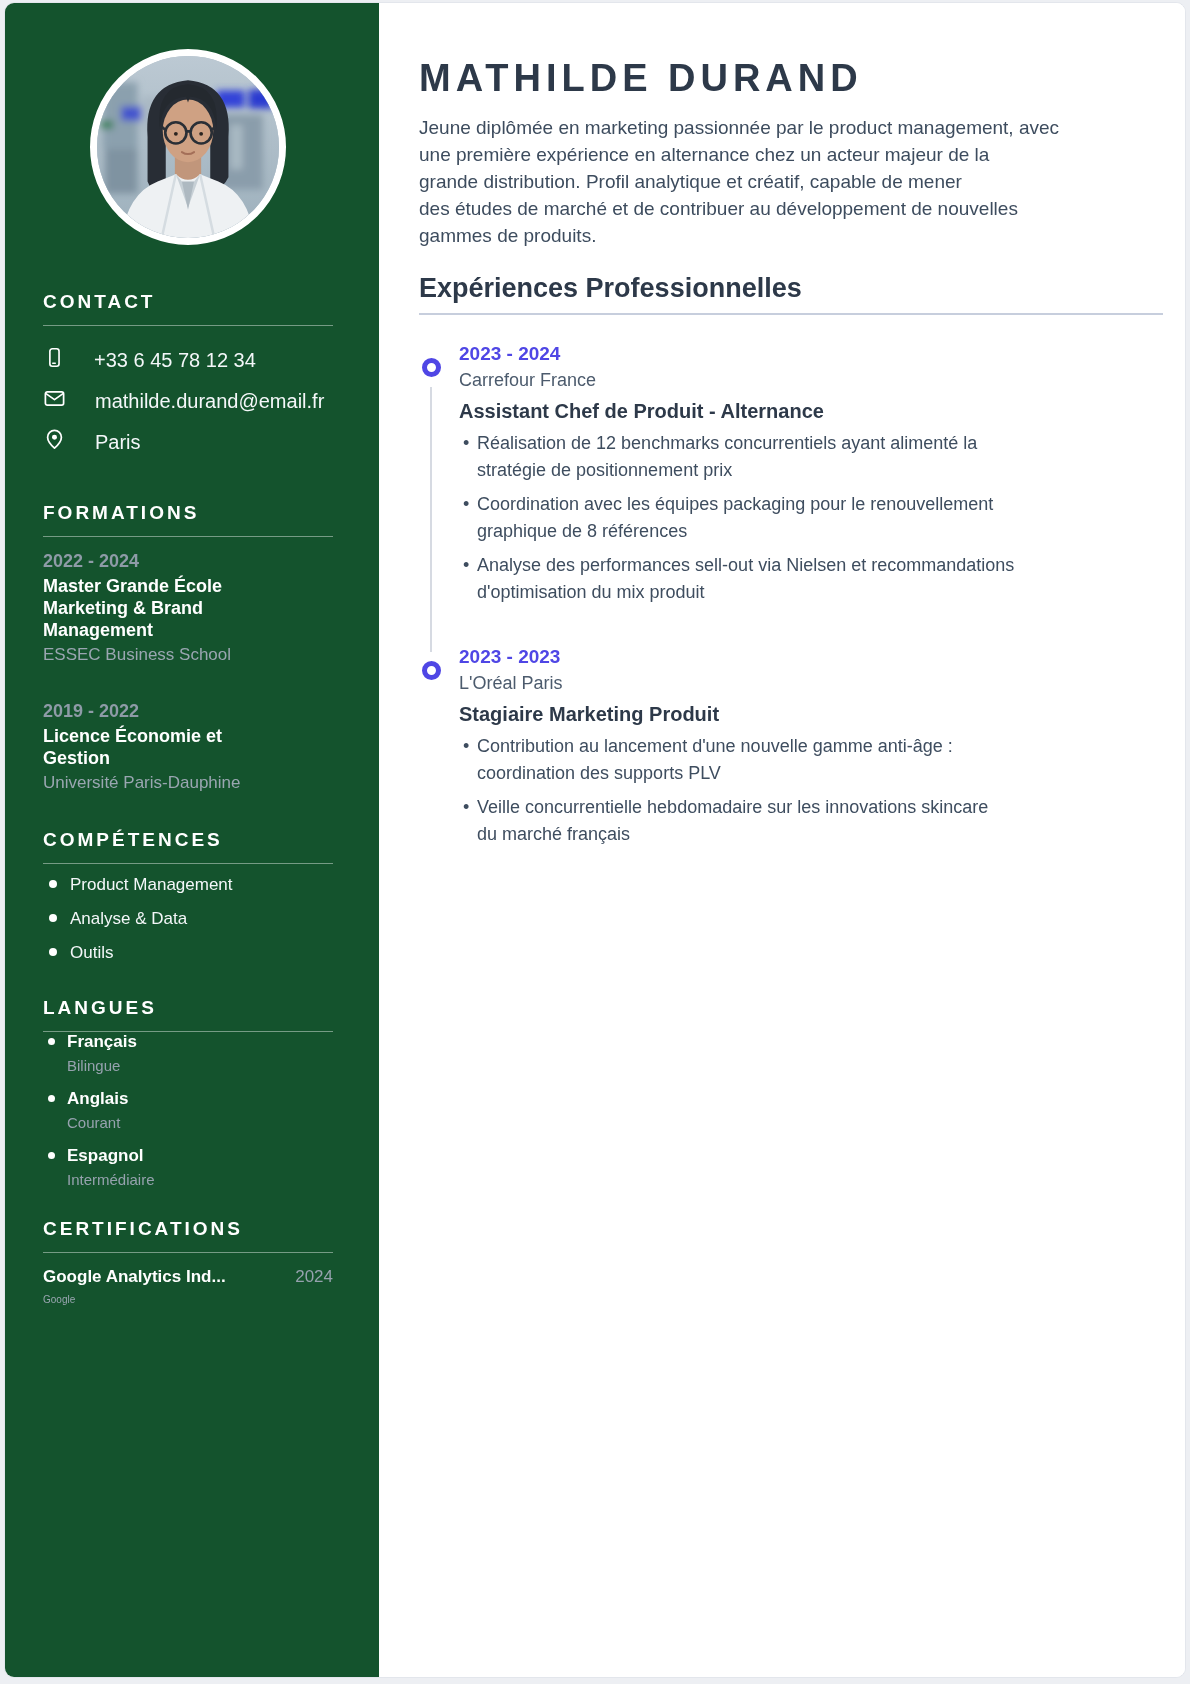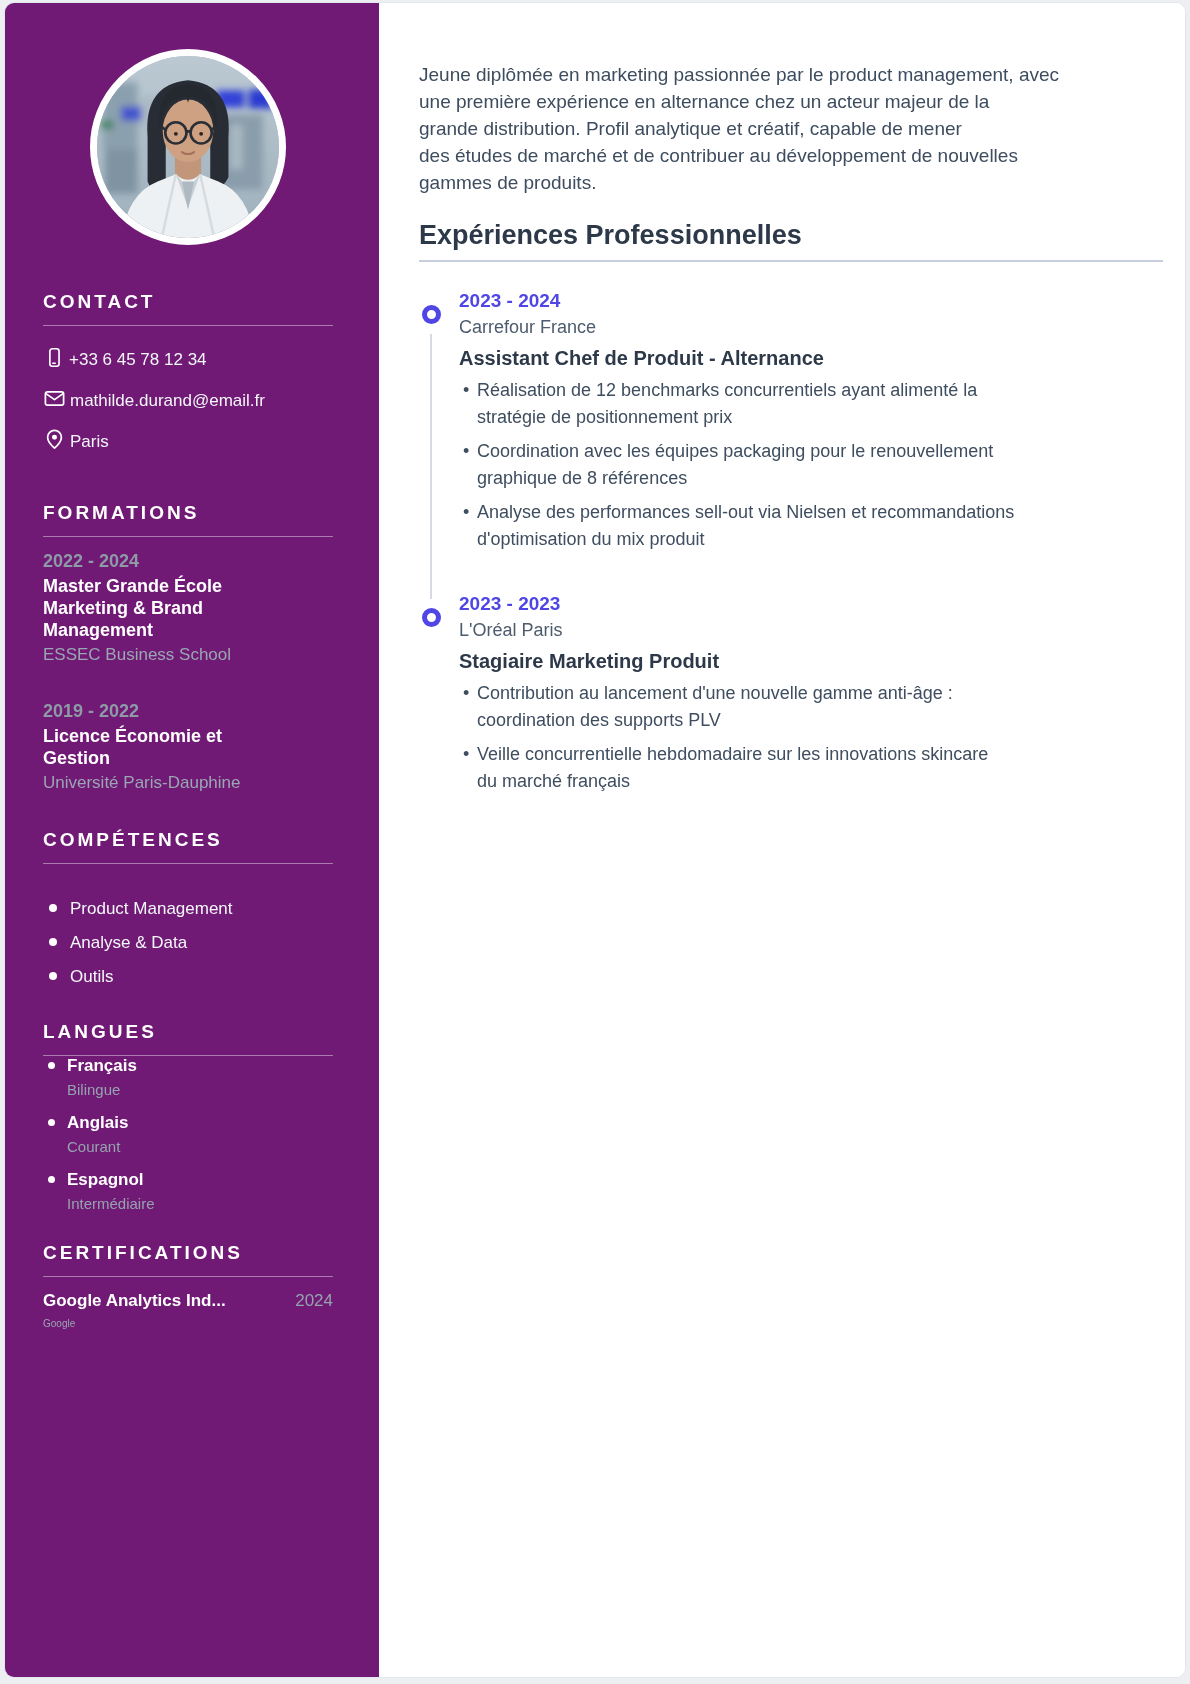--- a/index.html
+++ b/index.html
@@ -4,44 +4,44 @@
 <style>
   * { margin:0; padding:0; box-sizing:border-box; }
   html,body { width:1190px; height:1684px; background:#edeff3; font-family:"Liberation Sans","DejaVu Sans",sans-serif; }
   .page-card {
     position:absolute; left:4px; top:2px; right:4px; bottom:6px;
     background:#ffffff; border:1px solid #e3e6ec; border-radius:10px;
     overflow:hidden; display:flex;
   }
   
   .sidebar {
-    width:374px; flex-shrink:0; background:#701a75; color:#fff;
+    width:374px; flex-shrink:0; background:#14532d; color:#fff;
     padding:46px 46px 40px 38px;
   }
   .avatar-wrap {
     width:196px; height:196px; border-radius:50%; border:7px solid #ffffff;
     overflow:hidden; margin:0 auto; background:#aebdc8;
   }
   .avatar-wrap svg { display:block; width:100%; height:100%; }
   .side-section { margin-top:46px; }
   .side-title {
     font-size:19px; font-weight:700; letter-spacing:3px; color:#ffffff;
   }
   .side-rule { border:none; border-top:1px solid rgba(255,255,255,.42); margin-top:12px; }
   
   .contact-list { margin-top:20px; }
-  .contact-row { display:flex; align-items:center; gap:4px; margin-bottom:13px; font-size:17px; color:#f4f7f9; }
+  .contact-row { display:flex; align-items:center; gap:29px; margin-bottom:13px; font-size:20px; color:#f4f7f9; }
   .contact-row svg { flex-shrink:0; }
   
   .edu-item { margin-top:14px; margin-bottom:36px; }
   .edu-period { font-size:18px; font-weight:700; color:#8e9ba7; }
   .edu-degree { font-size:18px; font-weight:700; color:#ffffff; line-height:22px; margin-top:3px; white-space:pre-line; }
   .edu-school { font-size:17px; color:#9aa6b1; margin-top:4px; }
   
-  .skill-list { margin-top:35px; list-style:none; }
+  .skill-list { margin-top:11px; list-style:none; }
   .skill-list li { position:relative; padding-left:27px; font-size:17px; font-weight:500; color:#f4f7f9; margin-bottom:14px; }
   .skill-list li::before { content:""; position:absolute; left:6px; top:5px; width:8px; height:8px; border-radius:50%; background:#ffffff; }
   
   .lang-list { list-style:none; }
   .lang-list li { position:relative; padding-left:24px; margin-bottom:15px; }
   .lang-list li::before { content:""; position:absolute; left:5px; top:6px; width:7px; height:7px; border-radius:50%; background:#ffffff; }
   .lang-name { font-size:17px; font-weight:700; color:#ffffff; }
   .lang-level { font-size:15px; color:#96a2ae; margin-top:5px; }
   
   .cert-item { margin-top:14px; margin-bottom:24px; }
@@ -218,20 +218,21 @@
           <span class="cert-name">Google Analytics Ind...</span>
           <span class="cert-year">2024</span>
         </div>
         <div class="cert-org">Google</div>
       </div>
     </section>
 
   </aside>
 
   <main class="main">
+    <h1 class="person-name">MATHILDE DURAND</h1>
     <p class="summary">Jeune diplômée en marketing passionnée par le product management, avec
 une première expérience en alternance chez un acteur majeur de la
 grande distribution. Profil analytique et créatif, capable de mener
 des études de marché et de contribuer au développement de nouvelles
 gammes de produits.</p>
 
     <h3 class="exp-title">Expériences Professionnelles</h3>
     <hr class="exp-rule">
 
     <div class="timeline">

